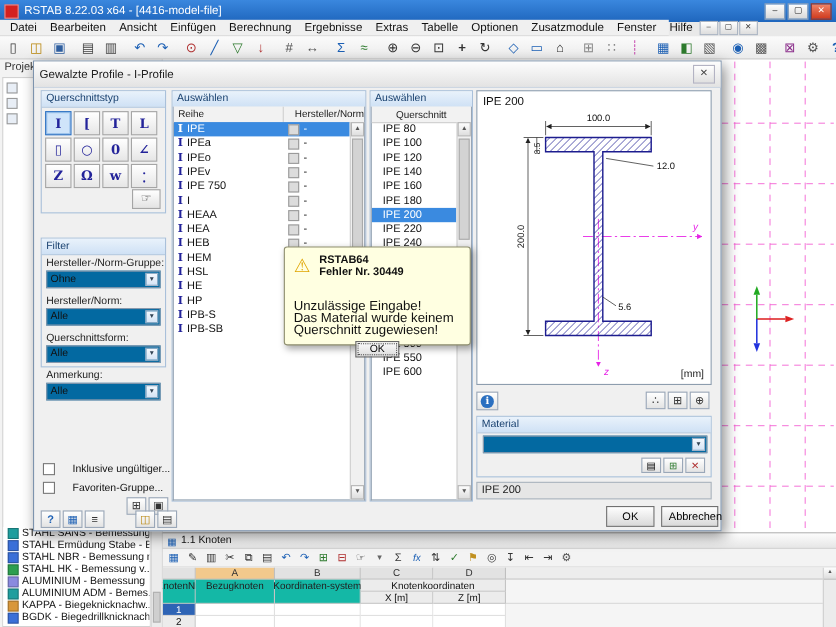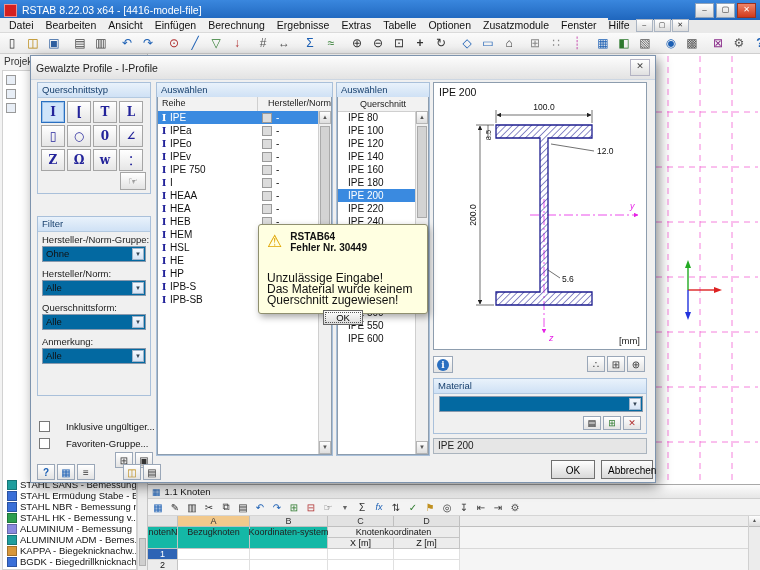--- a/index.html
+++ b/index.html
@@ -68,21 +68,21 @@
   .dlg-close{margin-left:auto;width:18px;height:15px;border:1px solid #b3b3c3;background:linear-gradient(#fff,#e0e0e0);font-size:9px;text-align:center;line-height:13px;color:#444}
   .dlg-body{position:absolute;left:0;right:0;top:20px;bottom:0}
   .grp{position:absolute;border:1px solid #a9c0da;background:#f0f0f0;box-sizing:border-box}
   .grp-hdr{height:14px;background:linear-gradient(#e9f2fb,#cfe1f5);border-bottom:1px solid #b3c9e0;color:#18406e;font-size:9.5px;line-height:13px;padding-left:4px}
   .g-type{left:6px;top:6px;width:114px;height:112px}
   .type-grid{position:absolute;left:3px;top:18px;width:108px;display:flex;flex-wrap:wrap;gap:2px}
   .type-btn{width:24px;height:22px;background:linear-gradient(#ffffff,#e6e6e6);border:1px solid #a5a5a5;display:flex;align-items:center;justify-content:center;padding:0;box-sizing:border-box}
   .type-btn.selected{border:1px solid #2a6fc0;background:#cfe4fa;box-shadow:inset 0 0 0 1px #9cc3ec}
   .tglyph{font-family:"DejaVu Serif",serif;font-weight:bold;font-size:12px;color:#23239a}
   .type-pick{position:absolute;right:4px;bottom:3px;width:26px;height:18px;background:linear-gradient(#fff,#e3e3e3);border:1px solid #a5a5a5;font-size:11px;line-height:15px;text-align:center;color:#555;box-sizing:border-box}
-  .g-filter{left:6px;top:140px;width:114px;height:180px}
+  .g-filter{left:6px;top:140px;width:114px;height:118px}
   .filter-fields{position:absolute;left:4px;top:17px;right:4px}
   .ffield{margin-bottom:6px}
   .flabel{font-size:9.5px;color:#222;margin-bottom:1px;white-space:nowrap}
   .dd{position:relative;height:16px;background:#0369a1;border:1px solid #8899ad;box-sizing:border-box}
   .dd .val{display:block;font-size:9.5px;line-height:14px;padding:0 15px 0 3px;white-space:nowrap;overflow:hidden}
   .dd .arrow{position:absolute;right:1px;top:1px;width:12px;height:12px;background:linear-gradient(#f4f8fd,#d6e4f5);border:1px solid #9fb3c9;font-size:6px;text-align:center;line-height:11px;color:#345;box-sizing:border-box}
   .checkline{position:absolute;display:flex;align-items:center;gap:16px;font-size:9.5px;white-space:nowrap}
   .cb1{left:8px;top:345px}.cb2{left:8px;top:362px}
   .cbbox{width:9px;height:9px;border:1px solid #777;background:#fff;flex:0 0 auto}
   .fav-btns{position:absolute;left:84px;top:376px;display:flex;gap:2px}

